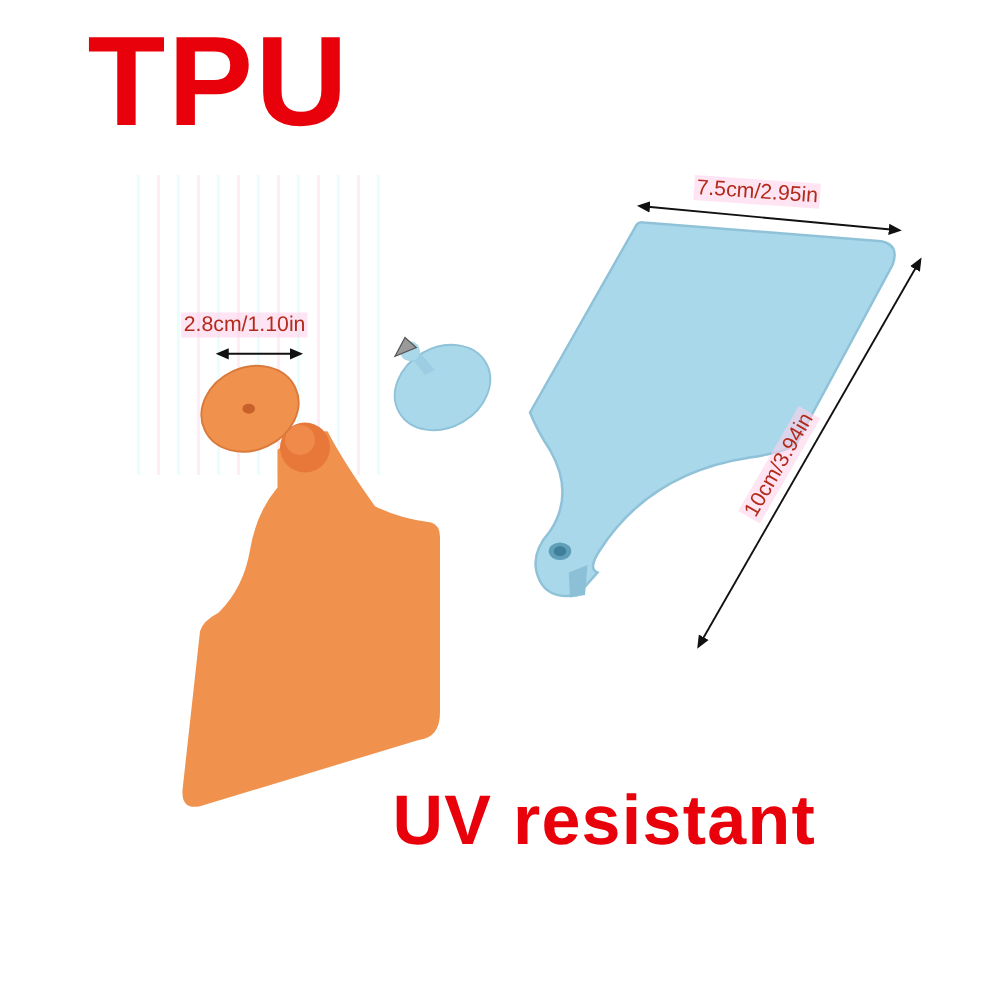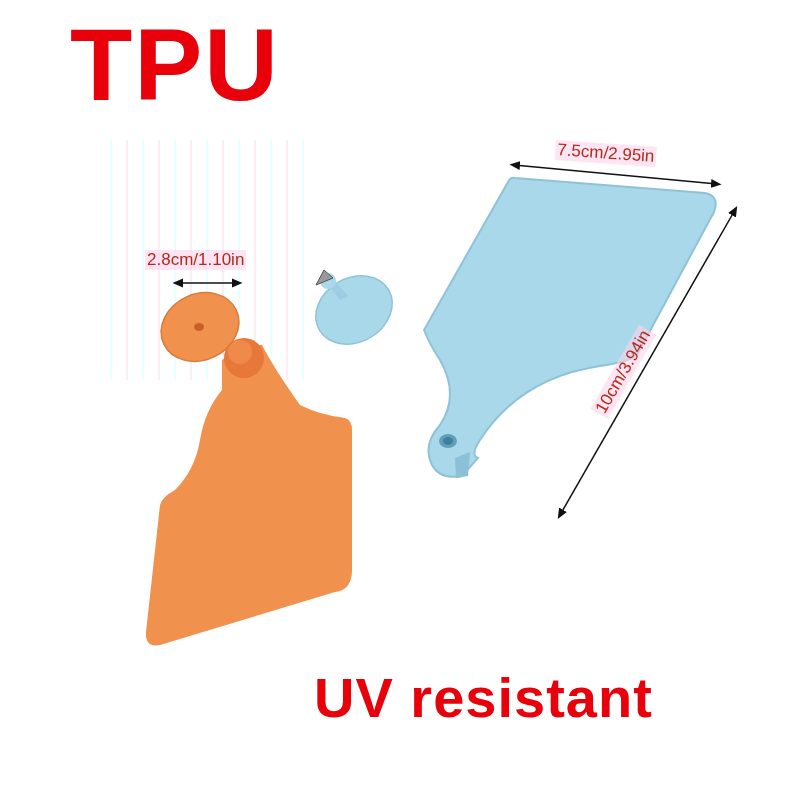--- a/index.html
+++ b/index.html
@@ -4,21 +4,21 @@
 <style>
   html, body { margin:0; padding:0; background:#ffffff; }
   body { width:800px; height:800px; position:relative; overflow:hidden; font-family:"Liberation Sans", sans-serif; }
   .title { position:absolute; left:70px; top:14px; font-size:102px; font-weight:700; color:#e8000a; letter-spacing:2px; line-height:1; }
   .ghost { position:absolute; left:96px; top:140px; width:210px; height:240px; opacity:0.18;
     background:repeating-linear-gradient(90deg, transparent 0 14px, #7ff 14px 16px, transparent 16px 30px, #f9c 30px 32px); }
   .dim { position:absolute; color:#b22a1a; font-size:17px; background:rgba(255,210,235,0.6); padding:0 2px; white-space:nowrap; }
   .dim-small { left:145px; top:250px; }
   .dim-width { left:556px; top:140px; transform:rotate(4deg); transform-origin:left top; }
   .dim-height { left:575px; top:362px; transform:rotate(-60deg); transform-origin:center; }
-  .bottom { position:absolute; left:314px; top:670px; font-size:56px; font-weight:700; color:#e8000a; letter-spacing:1px; line-height:1; }
+  .bottom { position:absolute; left:314px; top:628px; font-size:56px; font-weight:700; color:#e8000a; letter-spacing:1px; line-height:1; }
   svg.art { position:absolute; left:0; top:0; }
 </style>
 </head>
 <body>
 
 <div class="ghost"></div>
 
 <div class="title">TPU</div>
 
 <svg class="art" width="800" height="800" viewBox="0 0 800 800">

